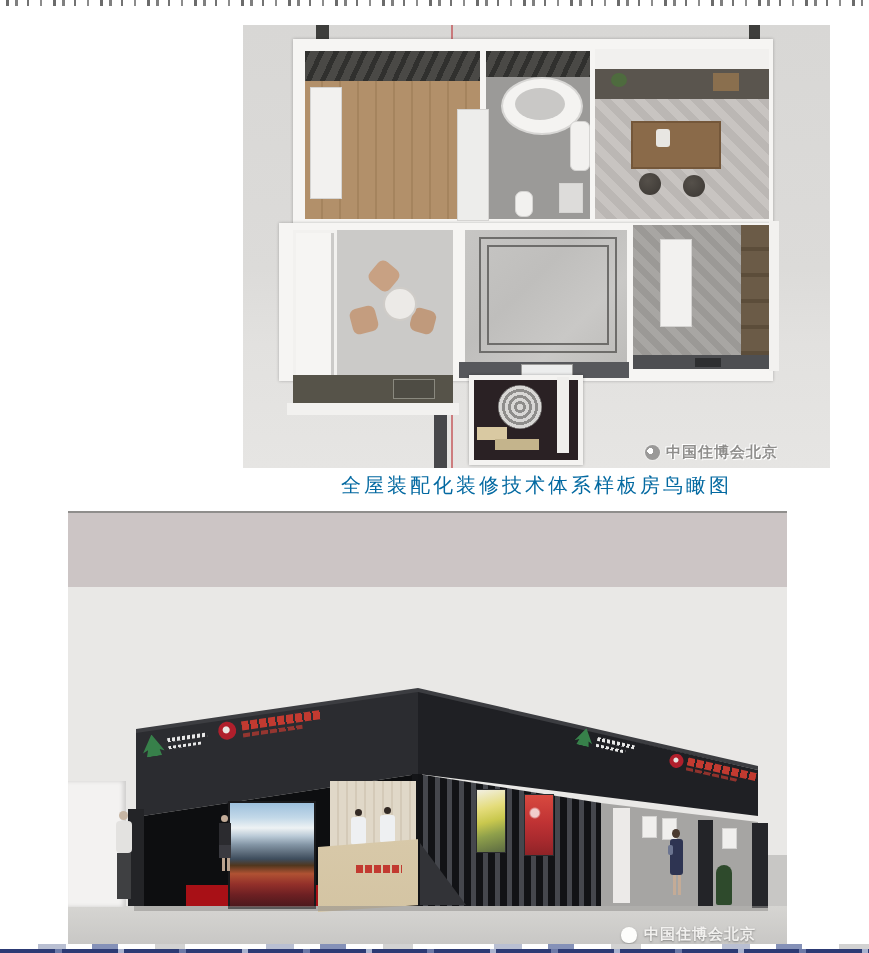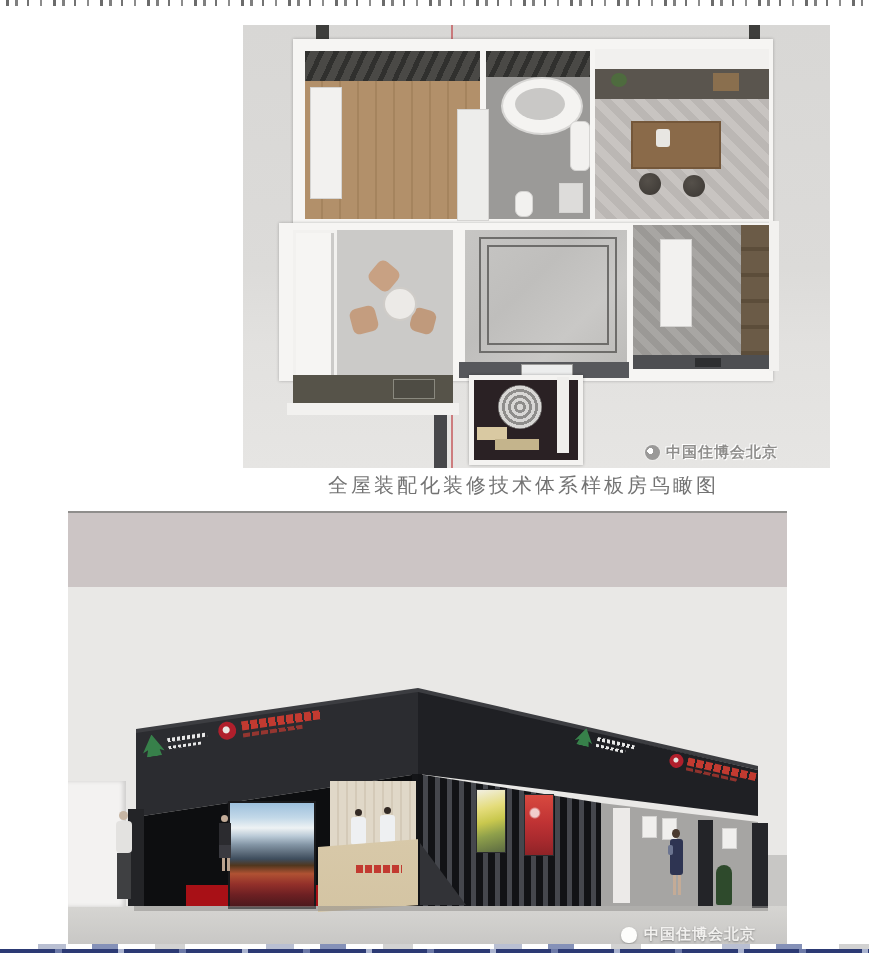--- a/index.html
+++ b/index.html
@@ -23,22 +23,22 @@
   .diningfloor{background:repeating-linear-gradient(45deg,#c8c4c1 0 8px,#bbb7b4 8px 16px);}
   .herringbone{background:repeating-linear-gradient(45deg,#a8a6a3 0 7px,#9b9996 7px 14px);}
   .marble{background:linear-gradient(135deg,#c7c6c4 0%,#bfbebc 40%,#c9c8c6 70%,#bdbcba 100%);}
   .whiteitem{background:#f2f1ef;border:1px solid #d5d4d2;}
   .darkband{background:#565752;}
   .swirl{border-radius:50%;background:repeating-radial-gradient(circle,#d8d7d5 0 3px,#8e8d8b 3px 6px);}
   .wm1{color:#8f8e8c;font-weight:700;font-size:15px;letter-spacing:1px;
        text-shadow:0 0 2px #fff,1px 1px 0 #fff,-1px -1px 0 #fff;white-space:nowrap;}
   .wmicon1{width:15px;height:15px;border-radius:50%;background:radial-gradient(circle at 35% 40%,#fff 0 3px,#9a9998 3px);box-shadow:0 0 2px #fff;}
   
-  #caption{left:230px;top:472px;width:587px;text-align:center;font-size:20px;
-           color:#737373;letter-spacing:3px;}
+  #caption{left:243px;top:472px;width:587px;text-align:center;font-size:20px;
+           color:#0369a1;letter-spacing:3px;}
   
   #fig2{left:68px;top:511px;width:719px;height:437px;background:#e9e8e6;border-top:2px solid #8f8e8c;}
   .skyband{left:0;top:0;width:719px;height:74px;background:#ccc5c5;}
   .ground{left:0;top:393px;width:719px;height:44px;background:linear-gradient(180deg,#d6d5d2,#c6c5c3);}
   .clip{left:0;top:0;width:719px;height:437px;}
   .wm2{color:#f2f1ef;font-weight:700;font-size:15px;letter-spacing:1px;
        text-shadow:0 1px 2px rgba(60,60,60,.5);white-space:nowrap;}
   .wmicon2{width:16px;height:16px;border-radius:50% 50% 45% 45%;background:#fdfdfb;
        box-shadow:0 1px 2px rgba(80,80,80,.4);}
   .dashw{background:repeating-linear-gradient(90deg,#e8e8e8 0 3px,transparent 3px 5px);}

